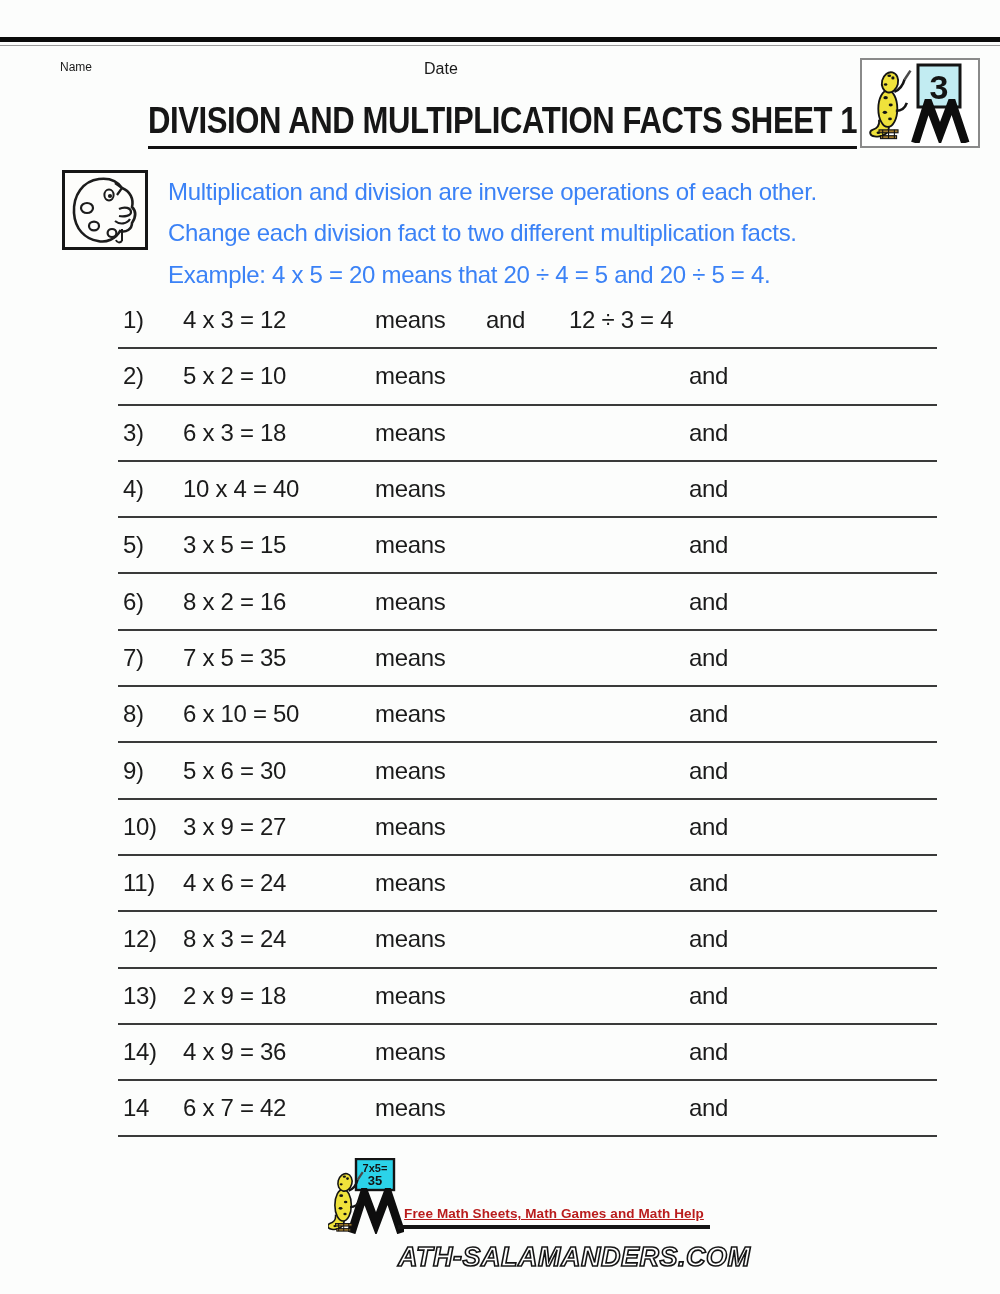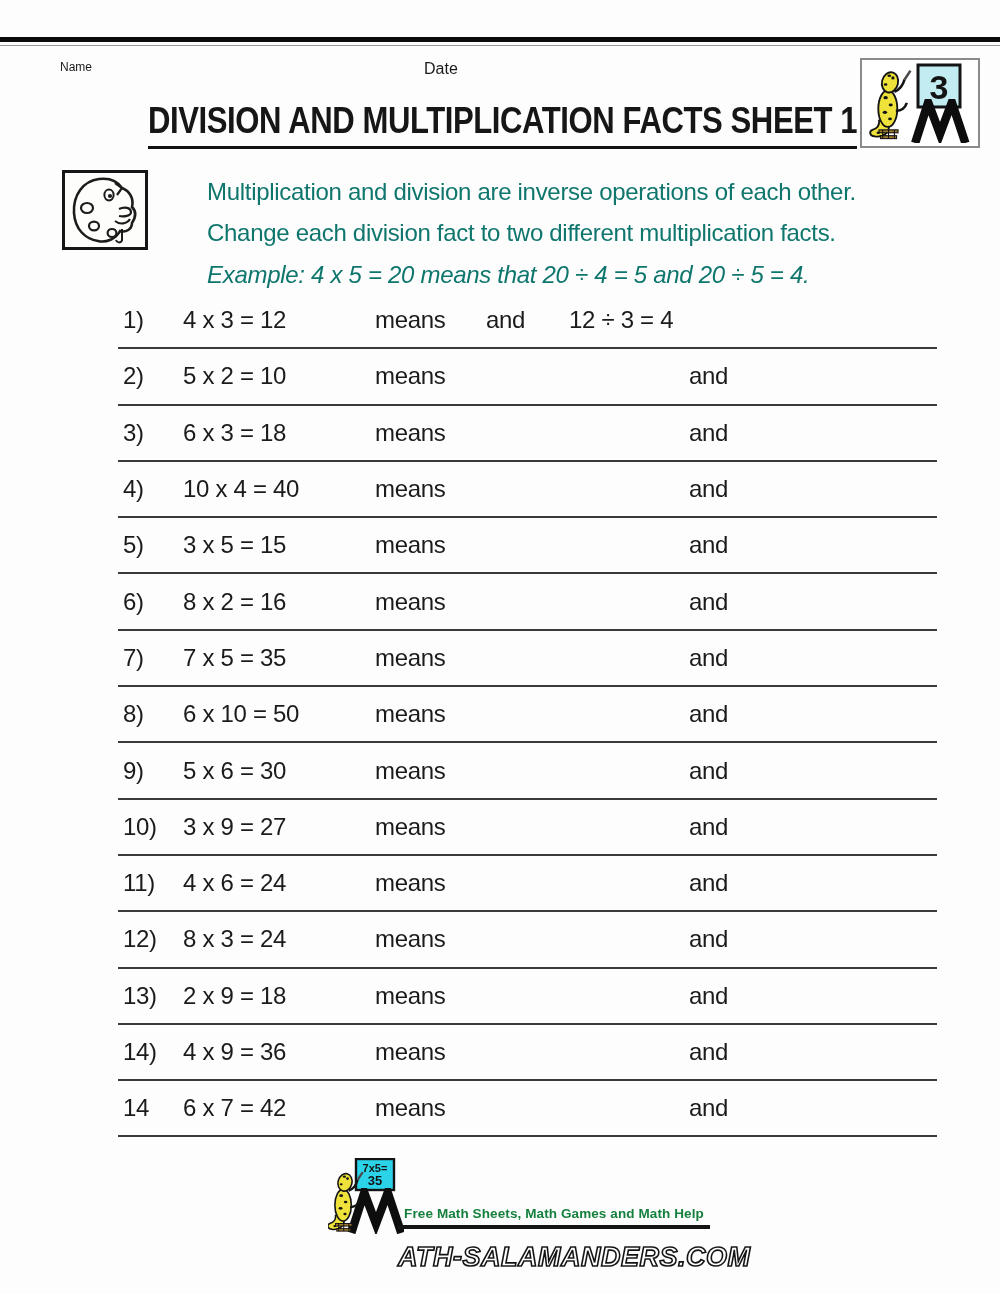--- a/index.html
+++ b/index.html
@@ -33,43 +33,43 @@
     color:#161616;
   }
 
   
   .doodle-box{
     position:absolute; left:62px; top:170px; width:86px; height:80px;
     border:3px solid #161616; box-sizing:border-box; background:#fdfdfb;
   }
   .instr{
     position:absolute; left:168px; top:171px; width:790px;
-    font-size:24px; letter-spacing:-0.3px; line-height:41px; color:#0f766e;margin-left:39px;
-  }
-  .instr .example{font-style:italic; margin-top:1px;}
+    font-size:24px; letter-spacing:-0.3px; line-height:41px; color:#3b82f6;
+  }
+  .instr .example{margin-top:1px;}
 
   
   .fact-table{position:absolute; left:118px; top:293px; width:819px;}
   .fact-row{
     display:flex; align-items:center; height:54.3px;
     border-bottom:2px solid #3a3a3a;
     font-size:24px; letter-spacing:-0.3px; color:#1b1b1b;
   }
   .c-num  {margin-left:5px; width:60px;}
   .c-fact {width:192px;}
   .c-means{width:111px;}
   .c-ans1 {width:203px;}
   .c-and  {width:83px;}
   .c-ans2 {flex:1;}
 
   
   .footer-logo{position:absolute; left:328px; top:1158px; width:82px; height:80px;}
   .footer-logo svg{display:block; width:82px; height:80px;}
   .footer-text{position:absolute; left:398px; top:1206px; width:312px;}
-  .footer-tagline{text-align:center; font-size:13.5px; font-weight:700; color:#15803d; letter-spacing:0.1px;}
+  .footer-tagline{text-align:center; font-size:13.5px; font-weight:700; color:#b91c1c; letter-spacing:0.1px;text-decoration:underline;}
   .footer-rule{margin-top:4px; height:4px; background:#141414;}
   .footer-site{
     margin-top:13px; white-space:nowrap;
     font-size:27px; font-weight:700; letter-spacing:0.5px;
     color:#ffffff;font-style:italic; -webkit-text-stroke:1.6px #141414;
   }
   .hidden-defs{position:absolute; width:0; height:0; overflow:hidden;}
 </style>
 </head>
 <body>

